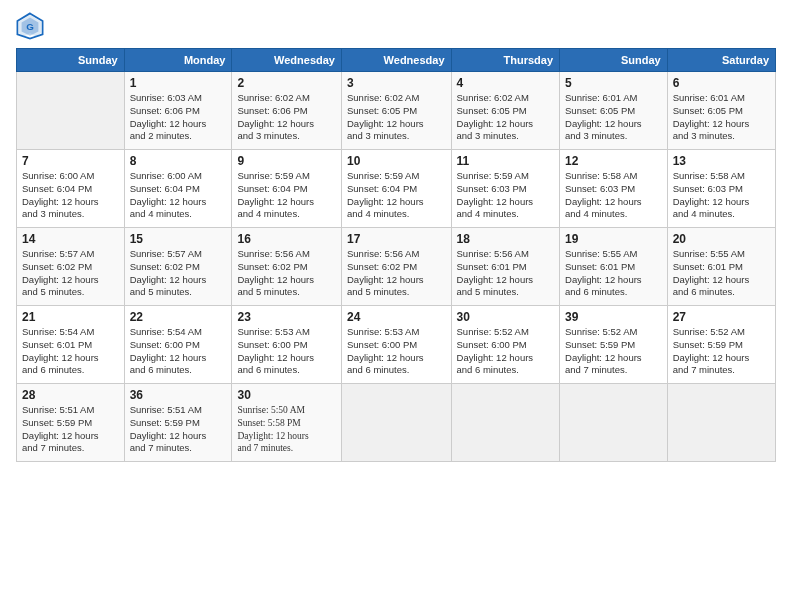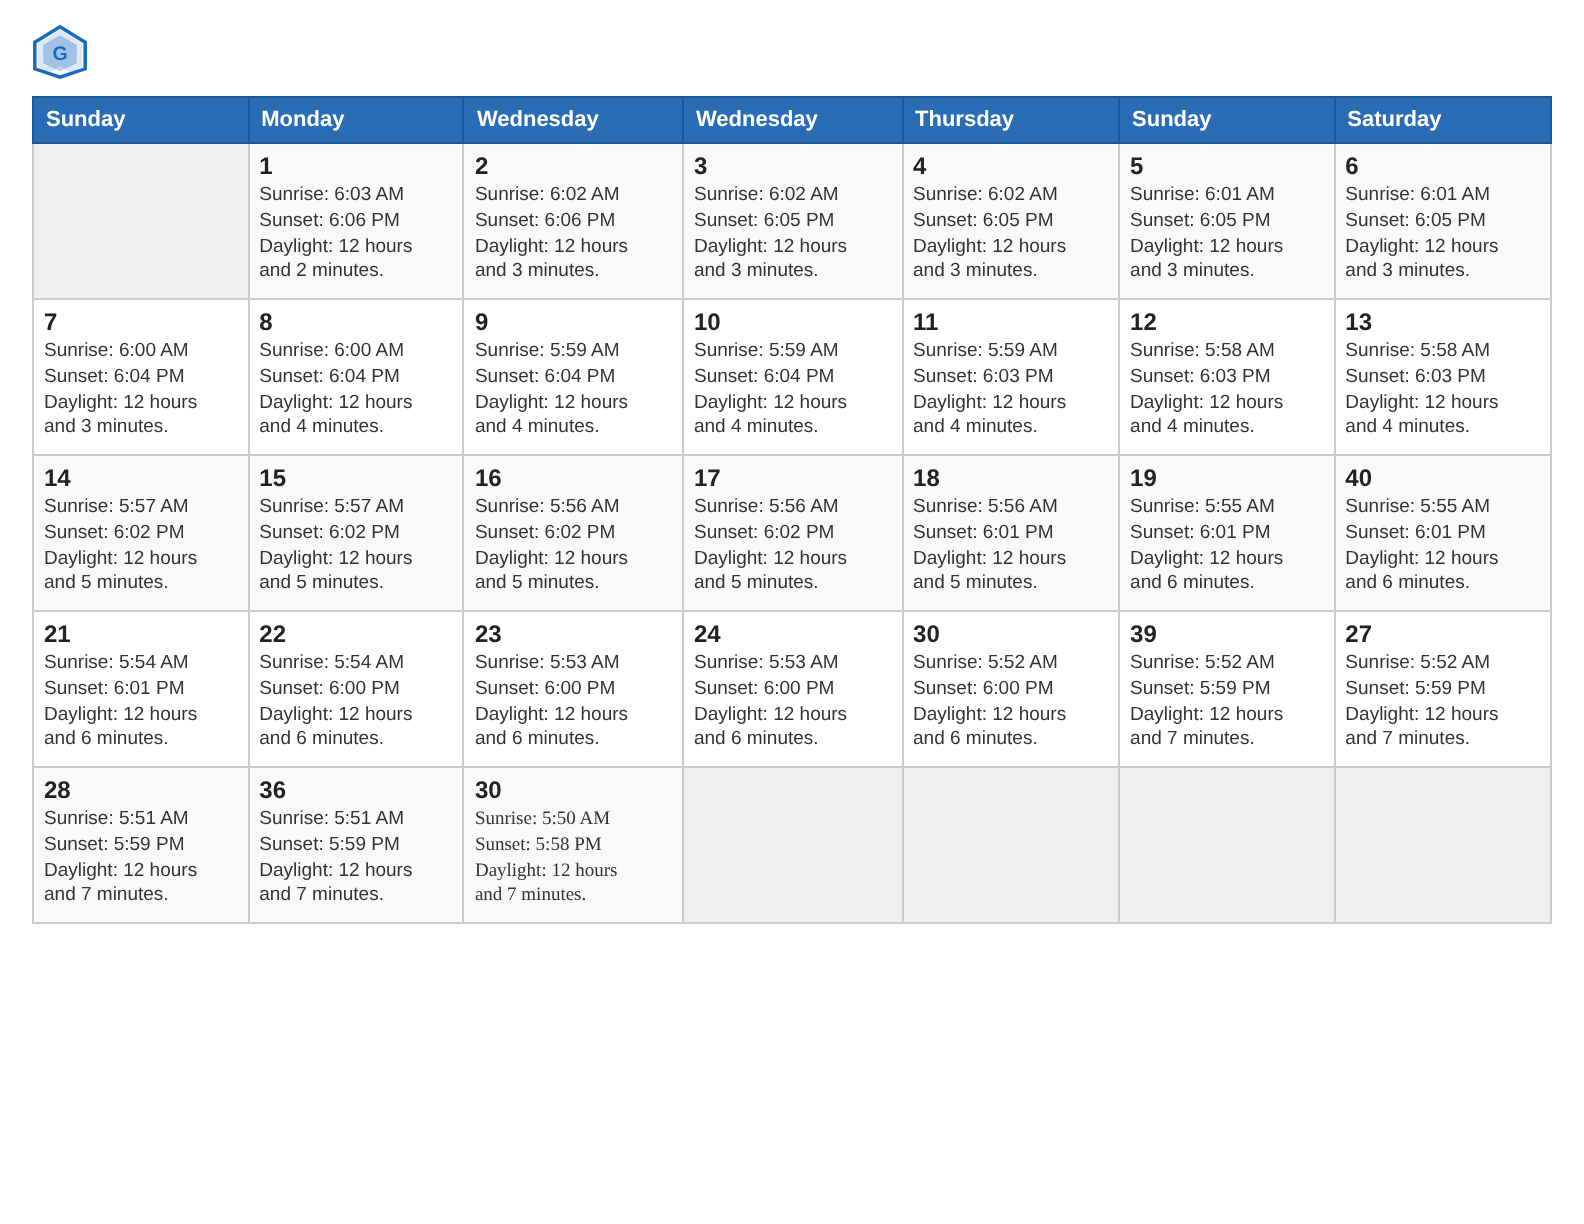--- a/index.html
+++ b/index.html
@@ -44,21 +44,21 @@
       color: #555;
     }
     table {
       width: 100%;
       border-collapse: collapse;
       font-size: 10px;
     }
     thead tr th {
       background-color: #2a6db5;
       color: #fff;
-      text-align: left;
+      text-align: right;
       padding: 5px 6px;
       font-size: 11px;
       font-weight: bold;
       border: 1px solid #1a5a9a;
     }
     tbody tr td {
       border: 1px solid #ccc;
       vertical-align: top;
       padding: 4px 5px;
       width: 113px;
@@ -256,21 +256,21 @@
 and 5 minutes.</div>
           </td>
           <td>
             <span class="day-num">19</span>
             <div class="day-info" style="white-space: pre-line;">Sunrise: 5:55 AM
 Sunset: 6:01 PM
 Daylight: 12 hours
 and 6 minutes.</div>
           </td>
           <td>
-            <span class="day-num">40</span>
+            <span class="day-num">20</span>
             <div class="day-info" style="white-space: pre-line;">Sunrise: 5:55 AM
 Sunset: 6:01 PM
 Daylight: 12 hours
 and 6 minutes.</div>
           </td>
         </tr>
         <tr>
           <td>
             <span class="day-num">21</span>
             <div class="day-info" style="white-space: pre-line;">Sunrise: 5:54 AM

